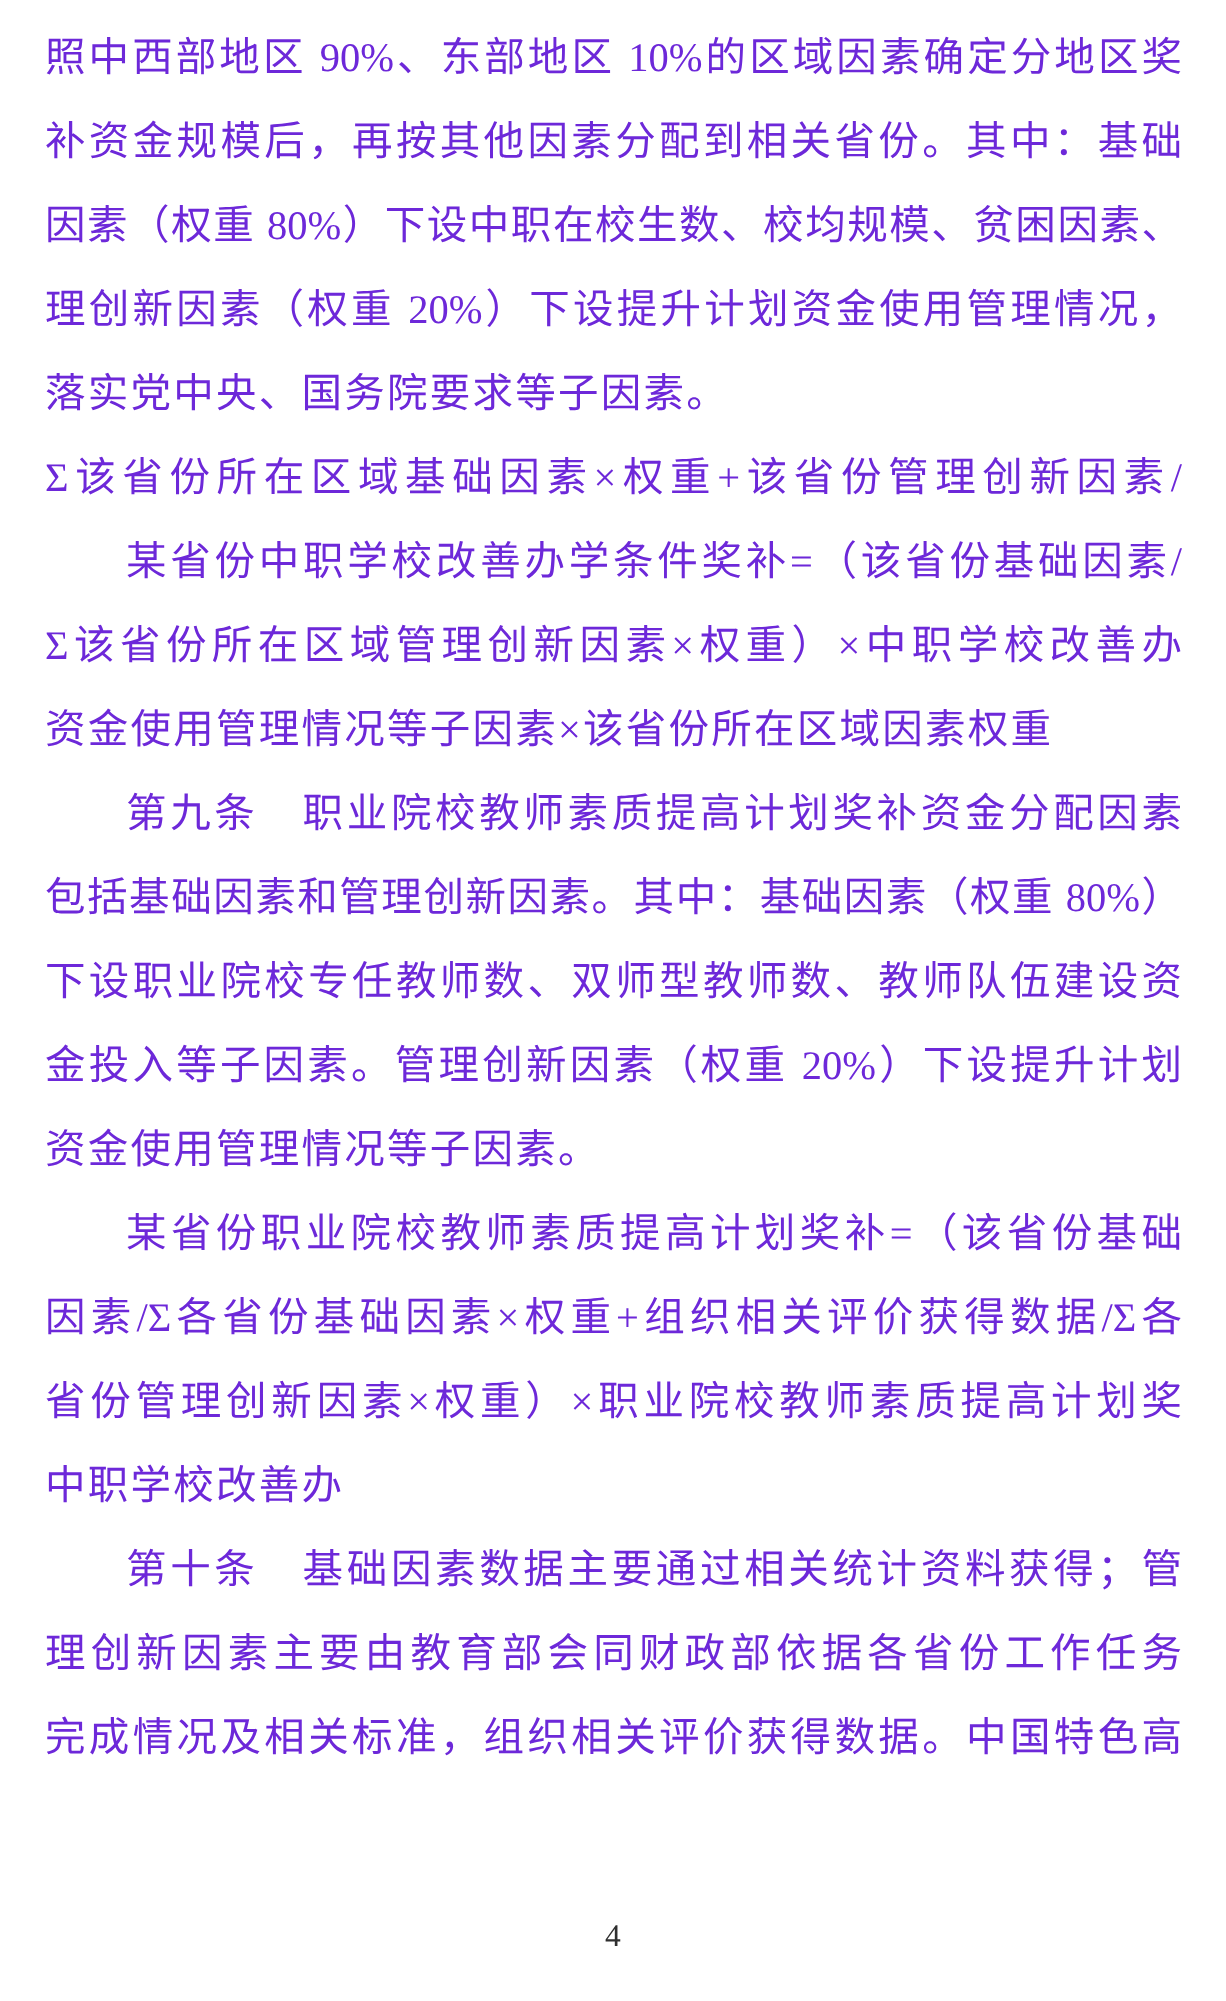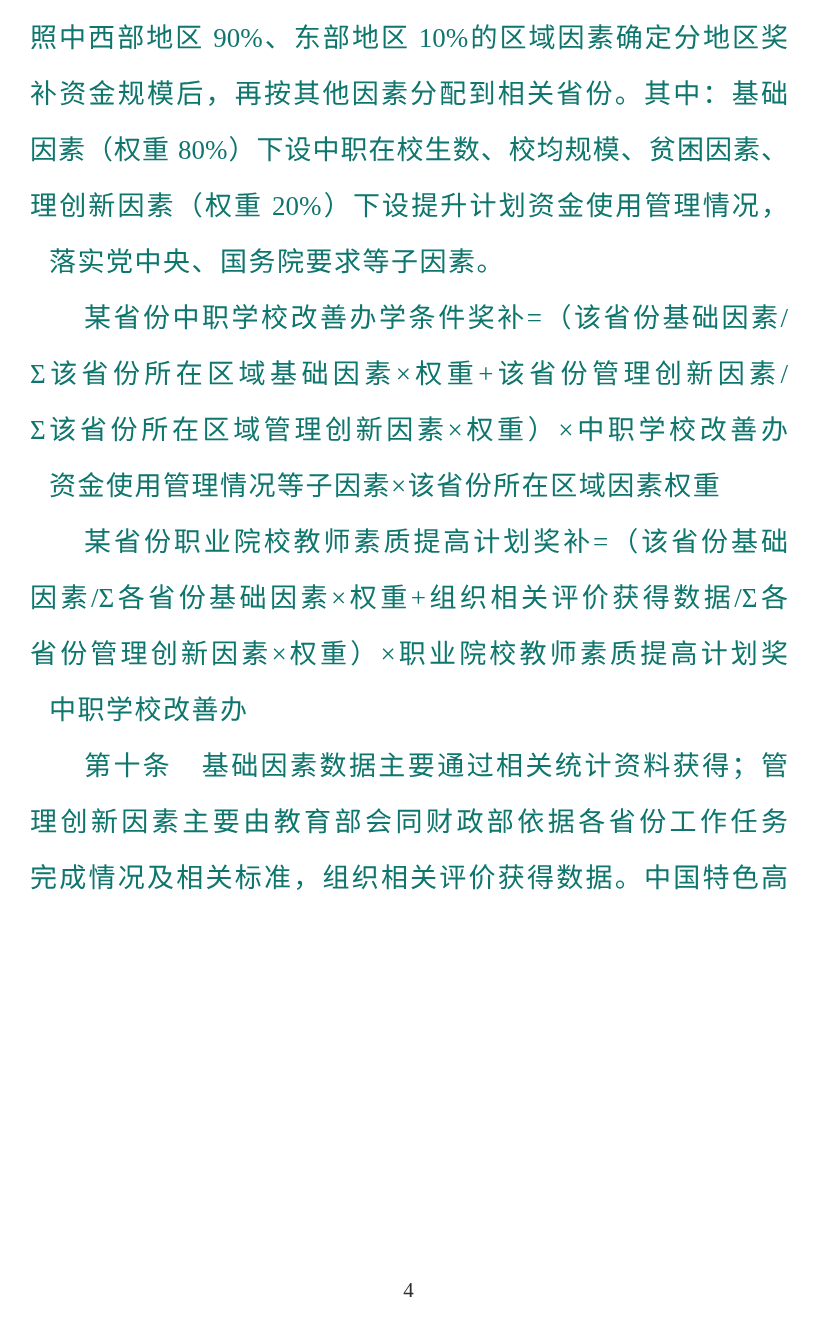--- a/index.html
+++ b/index.html
@@ -21,33 +21,32 @@
     right: 29px;
     top: 10px;
   }
   .paragraph {
     margin: 0;
     padding: 0;
   }
   .line {
     font-size: 27px;
     line-height: 56px;
-    color: #0f766e;
+    color: #6d28d9;
     text-align: justify;
     text-align-last: justify;
     white-space: nowrap;
     letter-spacing: 0;
   }
   .line.indent {
     text-indent: 54px;
   }
   .line.end {
     text-align-last: left;
     letter-spacing: 1.5px;
-    margin-left: 19px;
   }
   .footer {
     position: absolute;
     top: 1276px;
     left: 0;
     width: 100%;
     text-align: center;
     font-size: 21px;
     line-height: 28px;
     color: #2f2f2f;
@@ -60,24 +59,31 @@
 <div class="page">
   <div class="doc-body" id="doc-body">
       <div class="paragraph">
         <div class="line">照中西部地区 90%、东部地区 10%的区域因素确定分地区奖</div>
         <div class="line">补资金规模后，再按其他因素分配到相关省份。其中：基础</div>
         <div class="line">因素（权重 80%）下设中职在校生数、校均规模、贫困因素、</div>
         <div class="line">理创新因素（权重 20%）下设提升计划资金使用管理情况，</div>
         <div class="line end">落实党中央、国务院要求等子因素。</div>
       </div>
       <div class="paragraph">
+        <div class="line">Σ该省份所在区域基础因素×权重+该省份管理创新因素/</div>
         <div class="line indent">某省份中职学校改善办学条件奖补=（该省份基础因素/</div>
-        <div class="line">Σ该省份所在区域基础因素×权重+该省份管理创新因素/</div>
         <div class="line">Σ该省份所在区域管理创新因素×权重）×中职学校改善办</div>
         <div class="line end">资金使用管理情况等子因素×该省份所在区域因素权重</div>
+      </div>
+      <div class="paragraph">
+        <div class="line indent">第九条　职业院校教师素质提高计划奖补资金分配因素</div>
+        <div class="line">包括基础因素和管理创新因素。其中：基础因素（权重 80%）</div>
+        <div class="line">下设职业院校专任教师数、双师型教师数、教师队伍建设资</div>
+        <div class="line">金投入等子因素。管理创新因素（权重 20%）下设提升计划</div>
+        <div class="line end">资金使用管理情况等子因素。</div>
       </div>
       <div class="paragraph">
         <div class="line indent">某省份职业院校教师素质提高计划奖补=（该省份基础</div>
         <div class="line">因素/Σ各省份基础因素×权重+组织相关评价获得数据/Σ各</div>
         <div class="line">省份管理创新因素×权重）×职业院校教师素质提高计划奖</div>
         <div class="line end">中职学校改善办</div>
       </div>
       <div class="paragraph">
         <div class="line indent">第十条　基础因素数据主要通过相关统计资料获得；管</div>
         <div class="line">理创新因素主要由教育部会同财政部依据各省份工作任务</div>

